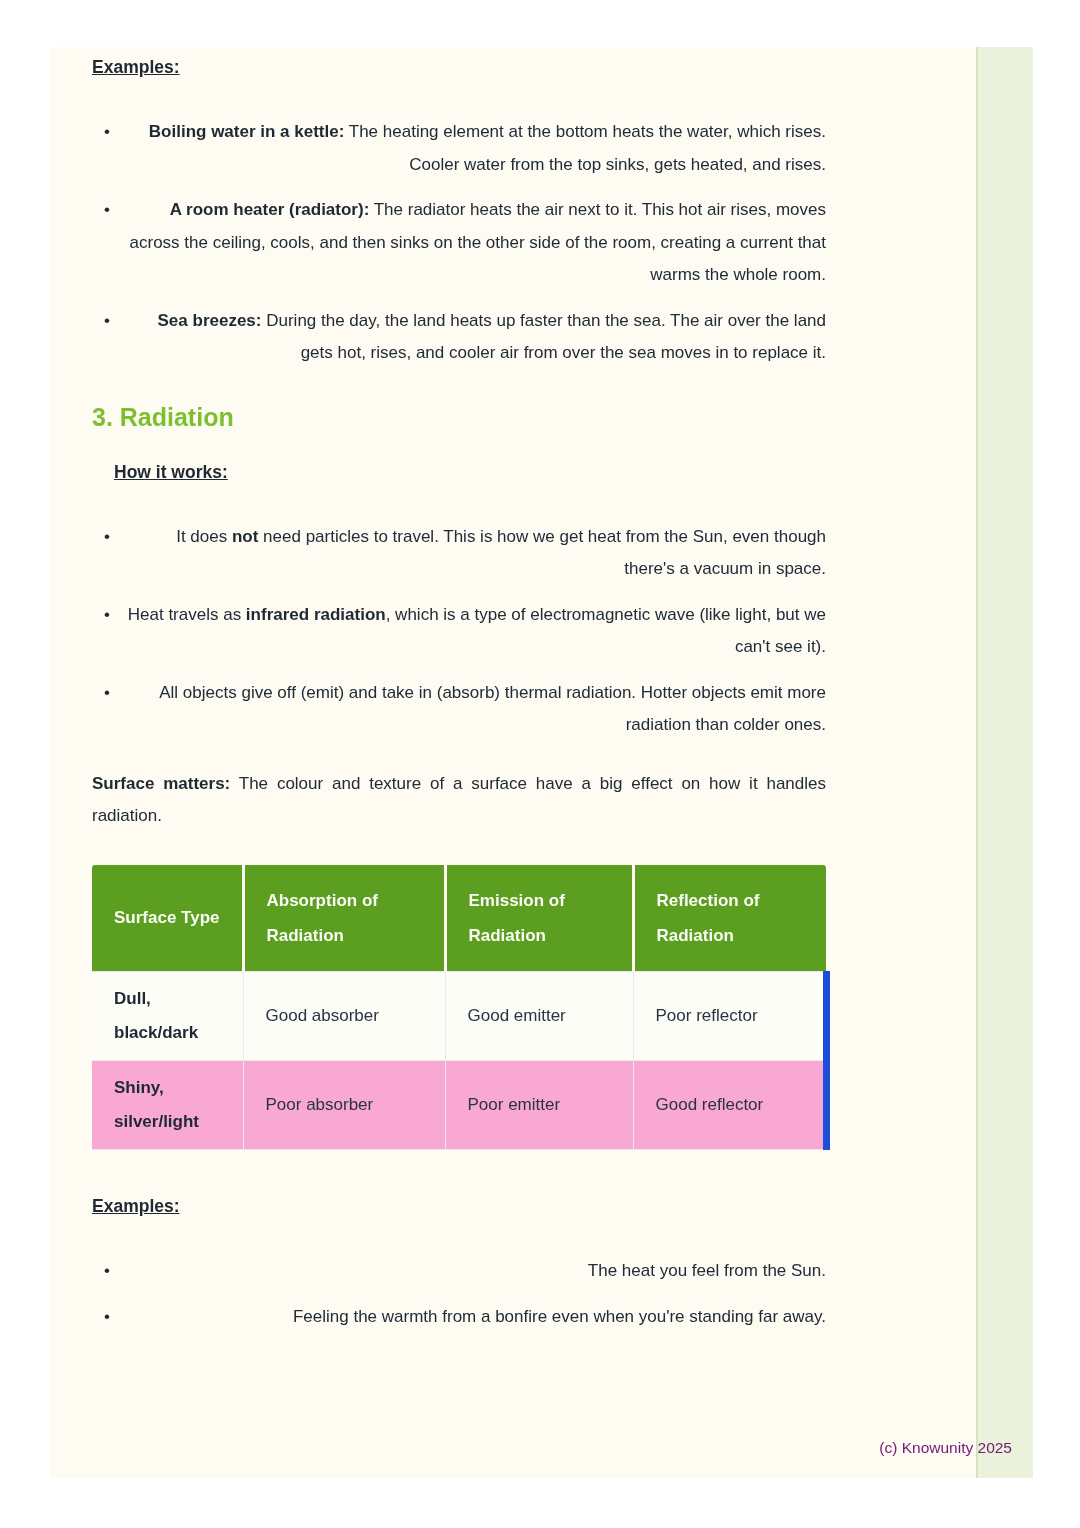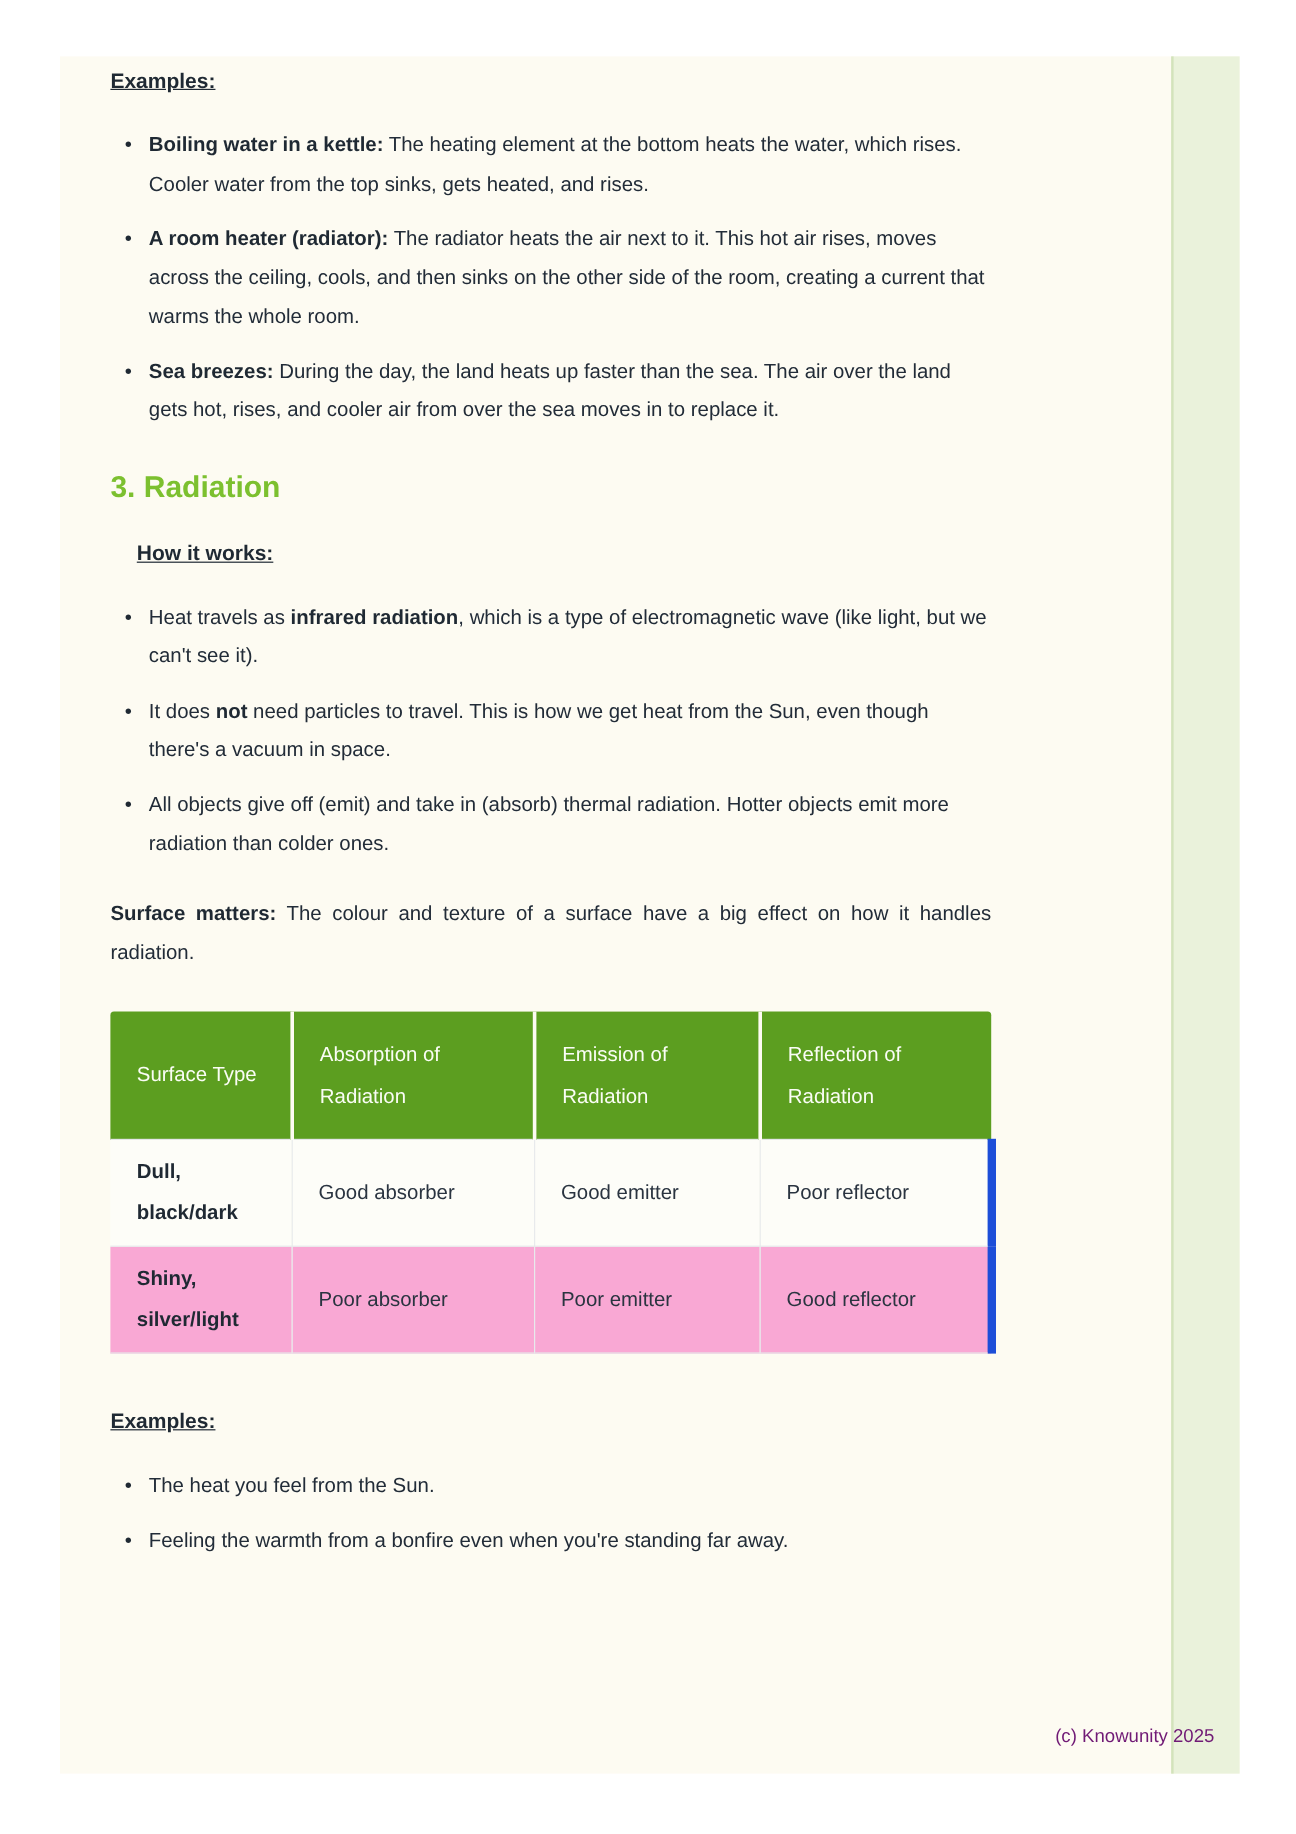--- a/index.html
+++ b/index.html
@@ -49,22 +49,23 @@
   p.body-par {
     margin-top: 22px;
     font-size: 17px;
     line-height: 32.5px;
     text-align: justify;
     color: #222c38;
   }
   p.body-par.mt-lg { margin-top: 26px; }
   .lead { font-weight: 700; color: #1f2933; }
   ul.bullet-list {
-    margin-top: 26px;
+    margin-top: 37px;
     list-style: none;
+    text-align: right;
   }
   ul.bullet-list li {
     position: relative;
     padding-left: 32px;
     font-size: 17px;
     line-height: 32.5px;
     margin-bottom: 13px;
     color: #222c38;
   }
   ul.bullet-list li:last-child { margin-bottom: 0; }
@@ -80,21 +81,21 @@
     margin-top: 32px;
     width: 734px;
     border-collapse: collapse;
     table-layout: fixed;
   }
   table.surface-table th {
     background: #5c9e20;
     color: #fafdf5;
     font-size: 17px;
     line-height: 35px;
-    font-weight: 400;
+    font-weight: 700;
     text-align: left;
     vertical-align: middle;
     height: 107px;
     padding: 10px 16px 10px 22px;
     border-right: 3px solid #fdfbf2;
   }
   table.surface-table th:last-child { border-right: none; }
   table.surface-table th:first-child { border-top-left-radius: 3px; }
   table.surface-table th:last-child { border-top-right-radius: 3px; }
   table.surface-table td {
@@ -144,24 +145,24 @@
       </li>
     </ul>
 
     <h2 class="section-heading">3. Radiation</h2>
 
 
     <h3 class="sub-heading" style="margin-top: 26px; margin-left: 22px;">How it works:</h3>
 
     <ul class="bullet-list">
       <li>
+        <span>It does </span><span class="lead">not</span><span> need particles to travel. This is how we get heat from the Sun, even though there's a vacuum in space.</span>
+      </li>
+      <li>
         <span>Heat travels as </span><span class="lead">infrared radiation</span><span>, which is a type of electromagnetic wave (like light, but we can't see it).</span>
-      </li>
-      <li>
-        <span>It does </span><span class="lead">not</span><span> need particles to travel. This is how we get heat from the Sun, even though there's a vacuum in space.</span>
       </li>
       <li>
         <span>All objects give off (emit) and take in (absorb) thermal radiation. Hotter objects emit more radiation than colder ones.</span><span class="lead"></span><span></span>
       </li>
     </ul>
 
     <p class="body-par mt-lg">
       <span class="lead">Surface matters:</span><span> The colour and texture of a surface have a big effect on how it handles radiation.</span>
     </p>
 

